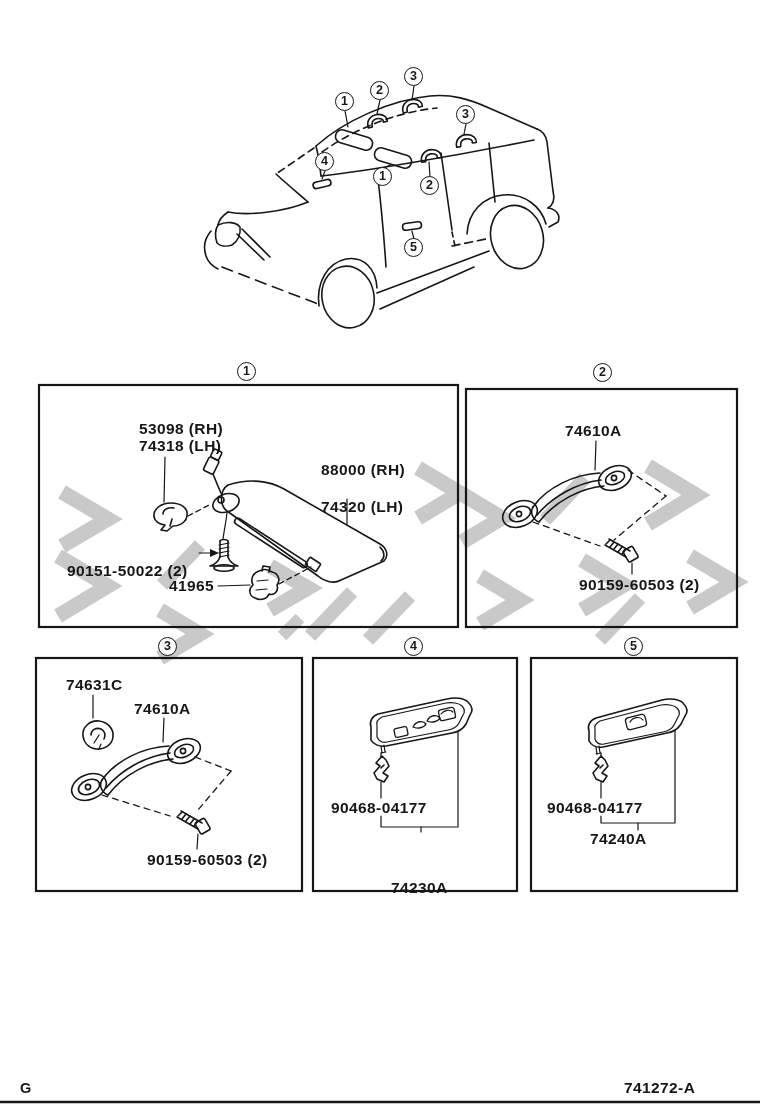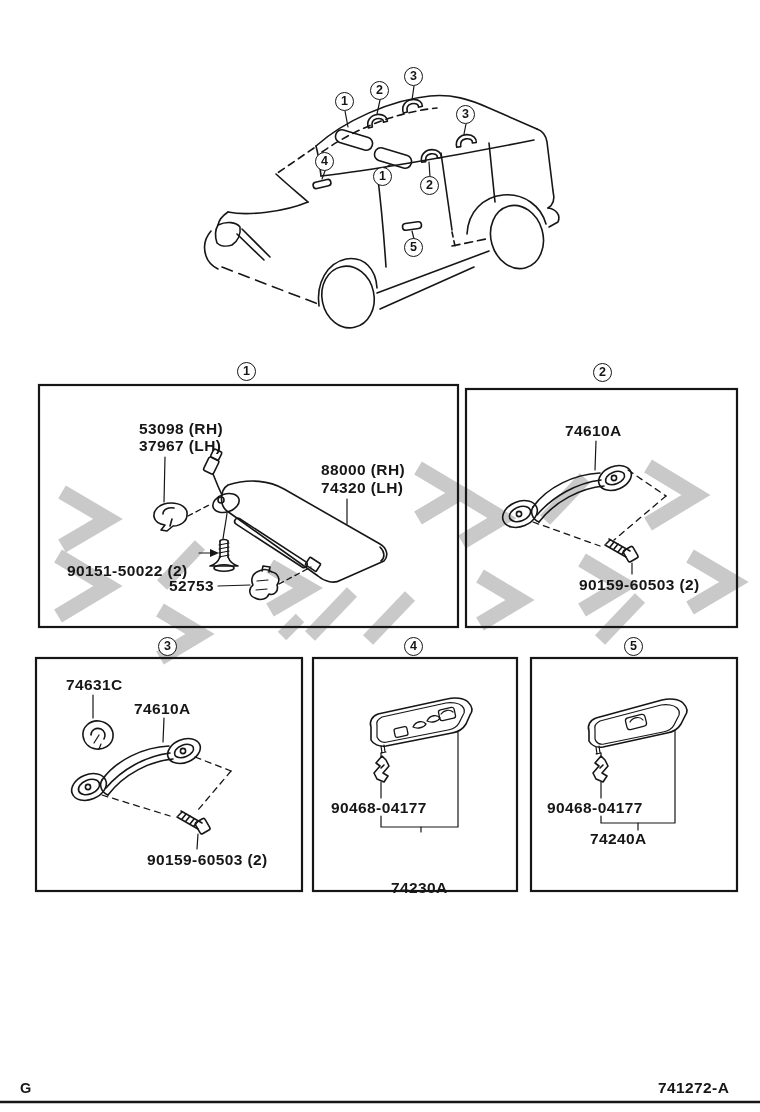--- a/index.html
+++ b/index.html
@@ -275,35 +275,35 @@
   <div class="callout" style="left:420px;top:176px">2</div>
   <div class="callout" style="left:404px;top:238px">5</div>
 
   <div class="callout" style="left:237px;top:362px">1</div>
   <div class="callout" style="left:593px;top:363px">2</div>
   <div class="callout" style="left:158px;top:637px">3</div>
   <div class="callout" style="left:404px;top:637px">4</div>
   <div class="callout" style="left:624px;top:637px">5</div>
 
   <div class="plabel" style="left:139px;top:420px">53098 (RH)</div>
-  <div class="plabel" style="left:139px;top:437px">37967 (LH)</div>
+  <div class="plabel" style="left:139px;top:437px">74318 (LH)</div>
   <div class="plabel" style="left:321px;top:461px">88000 (RH)</div>
-  <div class="plabel" style="left:321px;top:479px">74320 (LH)</div>
+  <div class="plabel" style="left:321px;top:498px">74320 (LH)</div>
   <div class="plabel" style="left:67px;top:562px">90151-50022 (2)</div>
-  <div class="plabel" style="left:169px;top:577px">52753</div>
+  <div class="plabel" style="left:169px;top:577px">41965</div>
 
   <div class="plabel" style="left:565px;top:422px">74610A</div>
   <div class="plabel" style="left:579px;top:576px">90159-60503 (2)</div>
 
   <div class="plabel" style="left:66px;top:676px">74631C</div>
   <div class="plabel" style="left:134px;top:700px">74610A</div>
   <div class="plabel" style="left:147px;top:851px">90159-60503 (2)</div>
 
   <div class="plabel" style="left:331px;top:799px">90468-04177</div>
   <div class="plabel" style="left:391px;top:879px">74230A</div>
 
   <div class="plabel" style="left:547px;top:799px">90468-04177</div>
   <div class="plabel" style="left:590px;top:830px">74240A</div>
 
   <div class="plabel footnote" style="left:20px;top:1080px">G</div>
-  <div class="plabel" style="left:658px;top:1079px">741272-A</div>
+  <div class="plabel" style="left:624px;top:1079px">741272-A</div>
 
 </div>
 
 </body></html>

